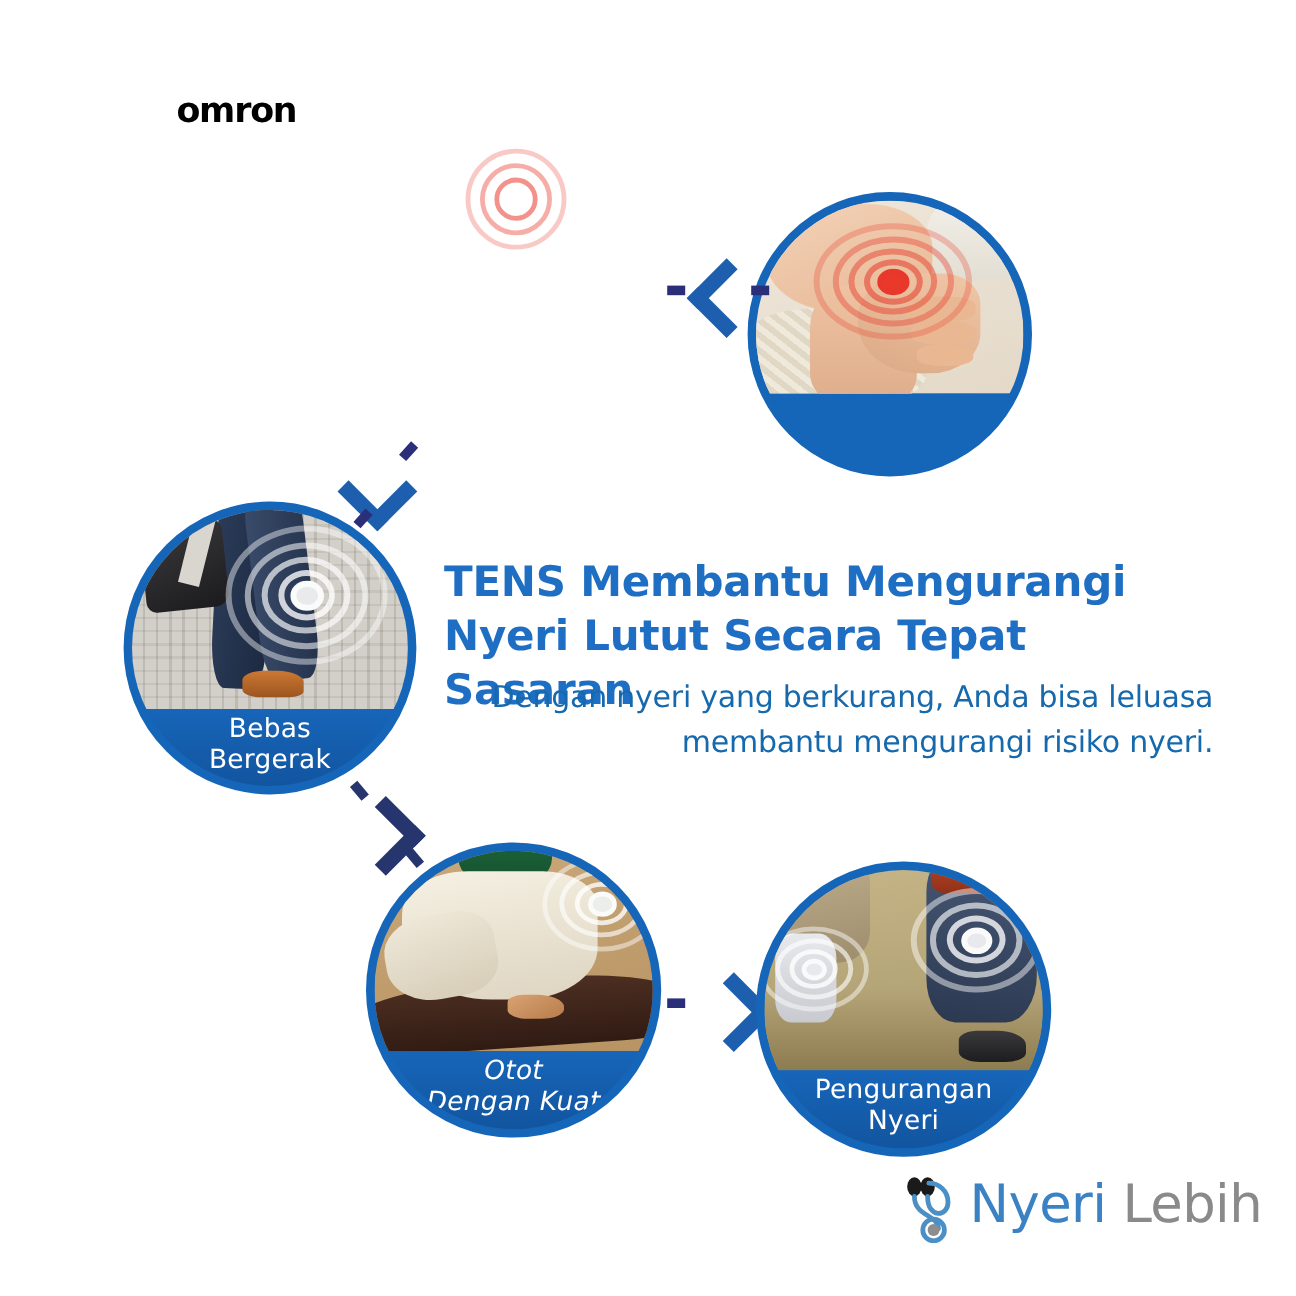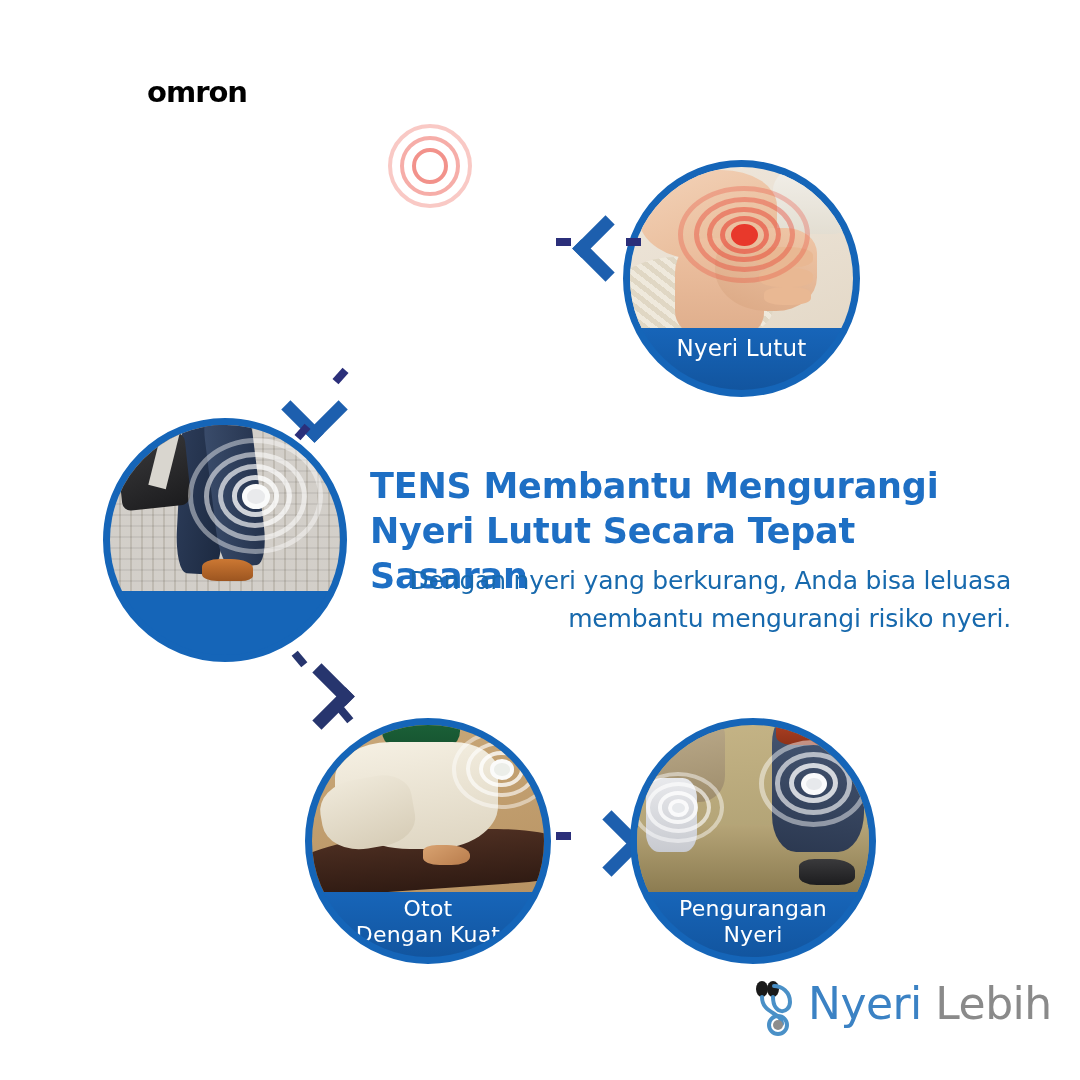--- a/index.html
+++ b/index.html
@@ -65,21 +65,21 @@
     line-height: 1.18;
     font-family: "DejaVu Sans", sans-serif;
     letter-spacing: .2px;
   }
   .node.two-line .caption { padding-top: 4px; font-size: 22px;}
 
   
   #node-pereda  { left: 297px; top: 143px; width: 254px; height: 254px; }
   #node-nyeri   { left: 623px; top: 160px; width: 237px; height: 237px; }
   #node-bebas   { left: 103px; top: 418px; width: 244px; height: 244px; }
-  #node-otot    { left: 305px; top: 718px; width: 246px; height: 246px; }
+  #node-otot    { left: 305px; top: 702px; width: 246px; height: 246px; font-style: italic; }
   #node-pengur  { left: 630px; top: 718px; width: 246px; height: 246px; }
 
   
   .scene { position: absolute; inset: 0; }
 
   
   .sc-wall   { position:absolute; left:0; top:0; width:100%; height:62%; background:linear-gradient(180deg,#cfd0cd,#b9bab5); }
   .sc-floor  { position:absolute; left:0; bottom:0; width:100%; height:40%; background:linear-gradient(180deg,#eceae6,#dbd8d2); }
   .sc-rattan { position:absolute; right:-4%; top:8%; width:46%; height:62%;
                background: repeating-linear-gradient(62deg,#c9a977 0 4px,#a88751 4px 8px);
@@ -263,21 +263,20 @@
         <div class="kp-fing" style="left:60%;top:75%;width:21%;height:11%;"></div>
         <div style="position:absolute;left:18%;top:8%;width:62%;height:62%;">
           <div class="wave-red" style="left:44%;top:44%;width:12%;height:12%;border-width:5px;background:#e8392b;border-radius:50%;"></div>
           <div class="wave-red" style="left:36%;top:36%;width:28%;height:28%;border-width:5px;"></div>
           <div class="wave-red" style="left:27%;top:27%;width:46%;height:46%;border-width:5px;opacity:.85;"></div>
           <div class="wave-red" style="left:17%;top:17%;width:66%;height:66%;border-width:5px;opacity:.7;"></div>
           <div class="wave-red" style="left:6%;top:6%;width:88%;height:88%;border-width:5px;opacity:.5;"></div>
         </div>
       </div>
     </div>
-    <div class="caption">Nyeri Lutut</div>
   </div>
 
   <div style="position:absolute;left:556px;top:212px;width:110px;height:64px;">
     <div class="chev" style="left:26px;top:13px;transform:rotate(135deg);"></div>
     <div class="dash" style="left:0px;top:26px;"></div>
     <div class="dash" style="left:70px;top:26px;"></div>
   </div>
 
   <div class="node two-line" id="node-bebas">
     <div class="photo">
@@ -289,20 +288,26 @@
         <div class="wk-strap"></div>
         <div class="wk-shoe"></div>
         <div style="position:absolute;left:32%;top:6%;width:58%;height:68%;">
           <div class="wave-white" style="left:44%;top:44%;width:13%;height:13%;border-width:5px;background:#e9eaec;border-radius:50%;"></div>
           <div class="wave-white" style="left:36%;top:36%;width:28%;height:28%;border-width:5px;"></div>
           <div class="wave-white" style="left:26%;top:26%;width:48%;height:48%;border-width:5px;opacity:.85;"></div>
           <div class="wave-white" style="left:15%;top:15%;width:70%;height:70%;border-width:5px;opacity:.7;"></div>
           <div class="wave-white" style="left:3%;top:3%;width:94%;height:94%;border-width:5px;opacity:.55;"></div>
         </div>
       </div>
+    </div>
+    <div class="caption">
+      <span>
+        <span>Bebas</span><br>
+        <span>Bergerak</span>
+      </span>
     </div>
   </div>
 
   <div style="position:absolute;left:275px;top:366px;width:100px;height:80px;">
     <div class="chev" style="left:16px;top:20px;transform:rotate(45deg);"></div>
     <div class="dash" style="left:58px;top:6px;transform:rotate(-48deg);"></div>
     <div class="dash" style="left:20px;top:62px;transform:rotate(-48deg);"></div>
   </div>
 
   <div style="position:absolute;left:278px;top:655px;width:100px;height:86px;">

